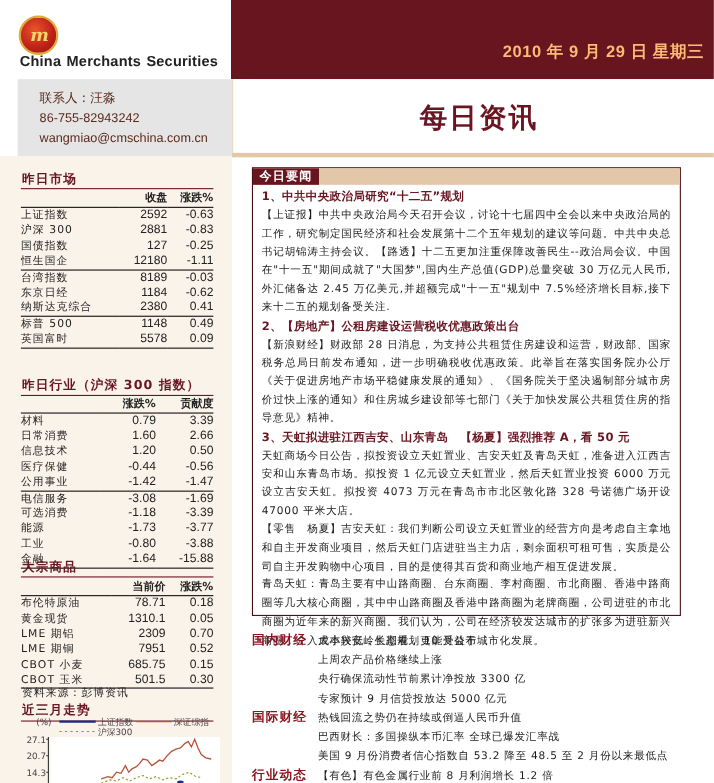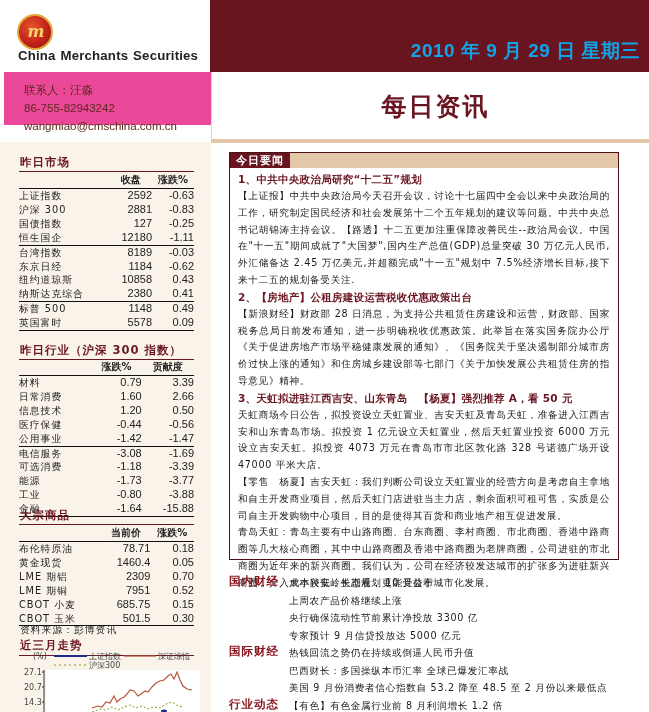--- a/index.html
+++ b/index.html
@@ -11,37 +11,37 @@
   .logo-badge { position: absolute; left: 17px; top: 14px; width: 36px; height: 36px; border-radius: 50%;
     background: radial-gradient(circle at 40% 35%, #e8542a 0%, #c2231a 55%, #8a1410 100%);
     border: 2px solid #e0a93a; color: #f7d46a; font-family: "DejaVu Serif", serif; font-weight: bold;
     font-size: 16px; font-style: italic; text-align: center; line-height: 32px; letter-spacing: -2px; }
   .logo-cn { position: absolute; left: 58px; top: 12px; font-family: "DejaVu Serif", serif; font-weight: bold;
     font-size: 29px; letter-spacing: 2px; color: #1a1a1a; }
   .logo-en { position: absolute; left: 18px; top: 48px; font-family: "Liberation Sans", sans-serif; font-size: 13.2px;
     font-weight: bold; color: #222; letter-spacing: 0.2px; word-spacing: 1px; }
 
   .top-band { position: absolute; left: 210px; top: 0; width: 439px; height: 72px; background: #691520; }
-  .date { position: absolute; right: 9px; top: 38px; color: #0ea5e9; font-family: "Liberation Sans", sans-serif;
-    font-size: 19px; font-weight: bold; letter-spacing: 0.5px; }
-
-  .contact { position: absolute; left: 4px; top: 72px; width: 211px; height: 53px; background: #ec4899; padding: 9px 0 0 20px; }
+  .date { position: absolute; right: 9px; top: 38px; color: #fdba74; font-family: "Liberation Sans", sans-serif;
+    font-size: 15px; font-weight: bold; letter-spacing: 0.5px; }
+
+  .contact { position: absolute; left: 16px; top: 72px; width: 211px; height: 70px; background: #e5e5e5; padding: 9px 0 0 20px; }
   .contact div { font-family: "Liberation Sans", sans-serif; font-size: 11.5px; color: #5a2a1c; height: 18px; line-height: 18px; }
 
   .title-area { position: absolute; left: 211px; top: 72px; width: 438px; height: 67px; background: #fff; border-left: 1px solid #e8d5bd; }
   .page-title { position: absolute; left: 0; right: 0; top: 18px; text-align: center; font-size: 25px; font-weight: bold;
     color: #6a1622; letter-spacing: 2px; padding-left: 10px; }
   .title-rule { position: absolute; left: 211px; top: 139px; width: 438px; height: 4px; background: #e2c7a8; }
 
   
   .sidebar { position: absolute; left: 0; top: 142px; width: 211px; height: 570px; background: #faf3ea; }
   .sec-title { position: absolute; left: 20px; font-size: 11.5px; font-weight: bold; color: #6a1622; letter-spacing: 1px; }
   .sec-rule { position: absolute; left: 19px; width: 175px; height: 1px; background: #6a1622; }
   table.mkt { position: absolute; left: 19px; width: 175px; border-collapse: collapse; font-size: 10.5px; }
-  table.mkt th { font-weight: bold; text-align: center; height: 15px; font-size: 10px; color: #222; padding: 0 0 1px 0; border-bottom: 1.5px solid #111; }
+  table.mkt th { font-weight: bold; text-align: right; height: 15px; font-size: 10px; color: #222; padding: 0 0 1px 0; border-bottom: 1.5px solid #111; }
   table.mkt th:first-child { text-align: left; }
   table.mkt td { height: 13.9px; line-height: 13.9px; padding: 0; font-family: "Liberation Sans", sans-serif; font-size: 11px; color: #222; }
   table.mkt td.name { font-family: "DejaVu Sans", sans-serif; font-size: 9.8px; letter-spacing: 1px; }
   table.mkt td.num { text-align: right; margin-left: 20px; }
   table.mkt tr.sep td { border-bottom: 1px solid #111; }
   table.mkt tr.last td { border-bottom: 1.5px solid #111; }
   .source { position: absolute; left: 20px; font-size: 9.8px; color: #222; letter-spacing: 1px; }
 
   
   .chart { position: absolute; left: 20px; top: 650px; width: 180px; height: 62px; }
@@ -121,25 +121,20 @@
       <tr>
           <td class="name">台湾指数</td>
           <td class="num">8189</td>
           <td class="num">-0.03</td>
         </tr>
       <tr>
           <td class="name">东京日经</td>
           <td class="num">1184</td>
           <td class="num">-0.62</td>
         </tr>
-      <tr>
-          <td class="name">纽约道琼斯</td>
-          <td class="num">10858</td>
-          <td class="num">0.43</td>
-        </tr>
       <tr class="sep">
           <td class="name">纳斯达克综合</td>
           <td class="num">2380</td>
           <td class="num">0.41</td>
         </tr>
       <tr>
           <td class="name">标普 500</td>
           <td class="num">1148</td>
           <td class="num">0.49</td>
         </tr>
@@ -226,21 +221,21 @@
       </tr>
     </thead>
     <tbody>
       <tr>
           <td class="name">布伦特原油</td>
           <td class="num">78.71</td>
           <td class="num">0.18</td>
         </tr>
       <tr>
           <td class="name">黄金现货</td>
-          <td class="num">1460.4</td>
+          <td class="num">1310.1</td>
           <td class="num">0.05</td>
         </tr>
       <tr>
           <td class="name">LME 期铝</td>
           <td class="num">2309</td>
           <td class="num">0.70</td>
         </tr>
       <tr>
           <td class="name">LME 期铜</td>
           <td class="num">7951</td>

